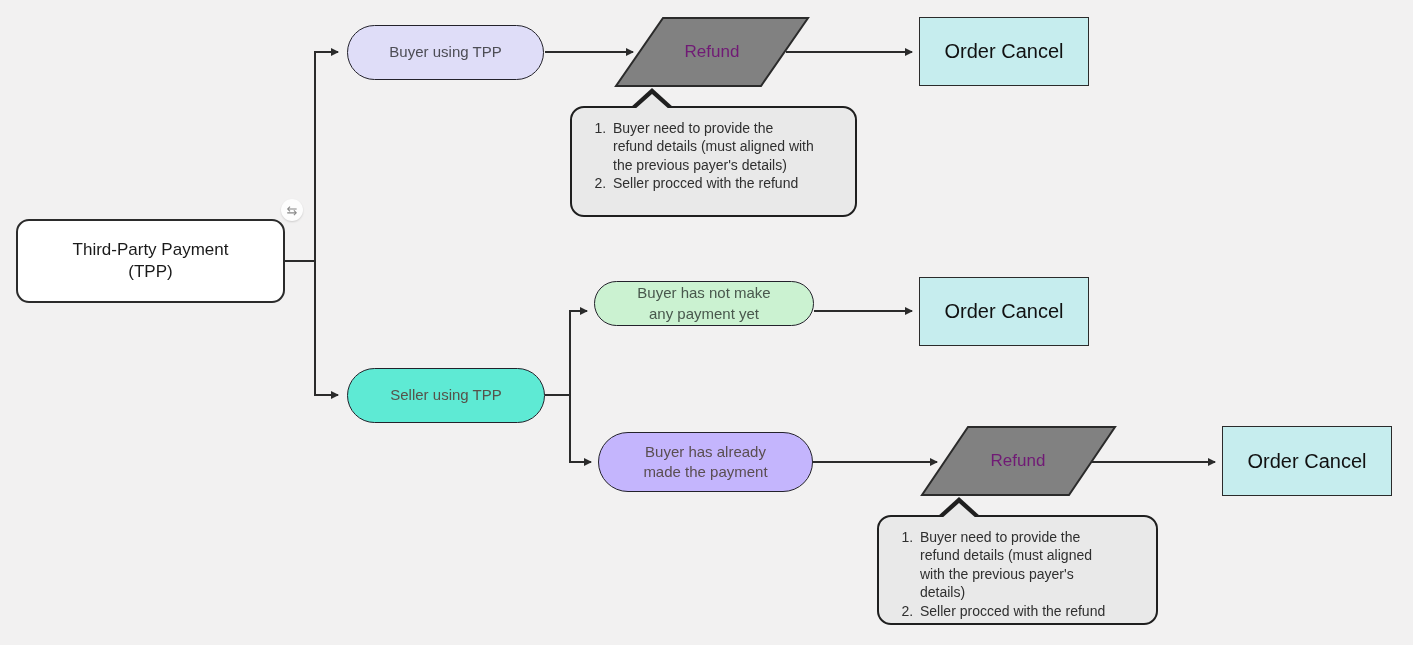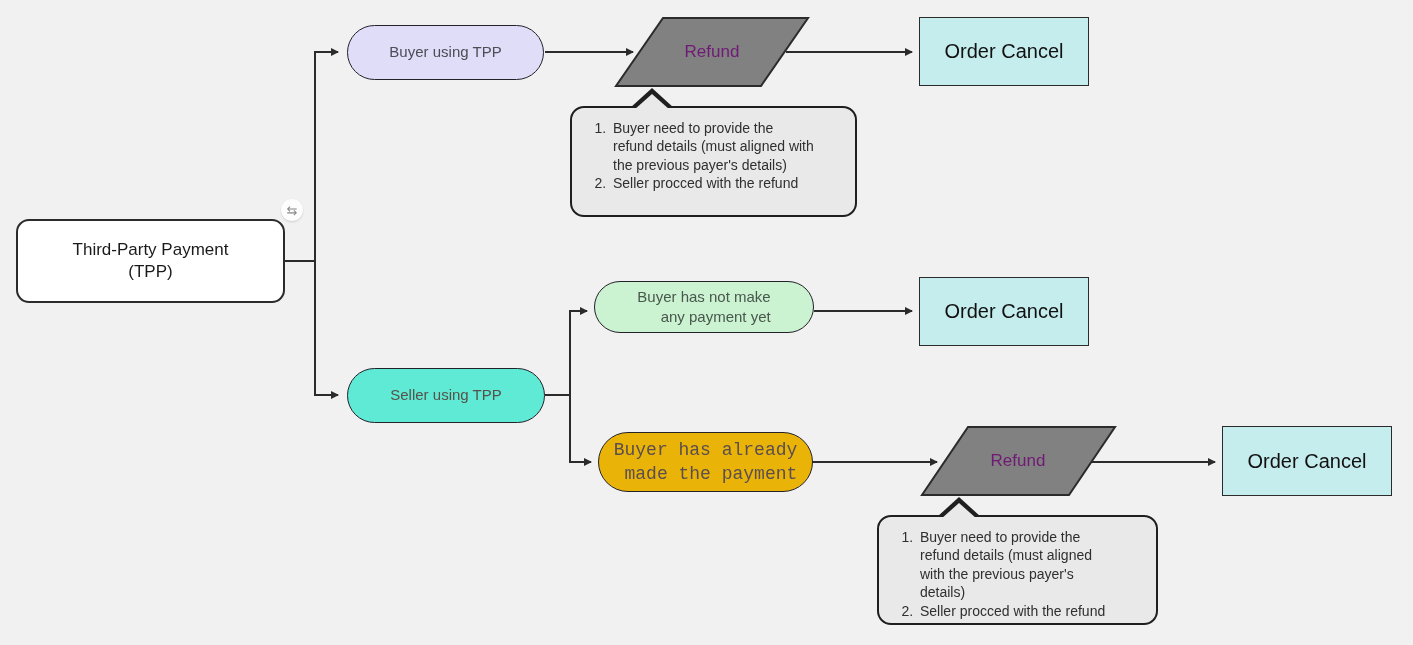--- a/index.html
+++ b/index.html
@@ -8,26 +8,26 @@
 
   
   #wires{position:absolute;left:0;top:0;width:1413px;height:645px;z-index:1;}
 
   .node{position:absolute;box-sizing:border-box;display:flex;align-items:center;justify-content:center;
         text-align:center;z-index:2;white-space:pre-line;}
 
   .rect-root{left:16px;top:219px;width:269px;height:84px;background:#ffffff;
              border:2px solid #2b2b2b;border-radius:13px;font-size:17px;font-weight:500;color:#1a1a1a;line-height:1.3;}
 
-  .pill{border:1.6px solid #23222b;border-radius:30px;font-size:15px;color:#4d4d55;line-height:1.35;text-align:right;}
+  .pill{border:1.6px solid #23222b;border-radius:30px;font-size:15px;color:#4d4d55;line-height:1.35;}
   .pill-buyer{left:347px;top:25px;width:197px;height:55px;background:#dfddf8;}
   .pill-seller{left:347px;top:368px;width:198px;height:55px;background:#5eead4;color:#56524a;}
-  .pill-nopay{left:594px;top:281px;width:220px;height:52px;background:#cbf2d1;color:#49584d;}
-  .pill-paid{left:598px;top:432px;width:215px;height:60px;background:#eab308;color:#5a4e51;
-             font-family:Liberation Mono, monospace;font-size:18px;}
+  .pill-nopay{left:594px;top:281px;width:220px;height:45px;background:#cbf2d1;color:#49584d;}
+  .pill-paid{left:598px;top:432px;width:215px;height:60px;background:#c4b5fd;color:#5a4e51;
+             font-family:Liberation Sans, sans-serif;font-size:15px;}
 
   .terminal{background:#c6edee;border:1.8px solid #2b2b2b;font-size:20px;color:#111111;}
   .oc1{left:919px;top:17px;width:170px;height:69px;}
   .oc2{left:919px;top:277px;width:170px;height:69px;}
   .oc3{left:1222px;top:426px;width:170px;height:70px;}
 
   .refund-label{position:absolute;z-index:3;width:160px;height:28px;line-height:28px;
                 text-align:center;color:#701a75;font-size:17px;}
   .refund1-label{left:632px;top:38px;}
   .refund2-label{left:938px;top:447px;}

